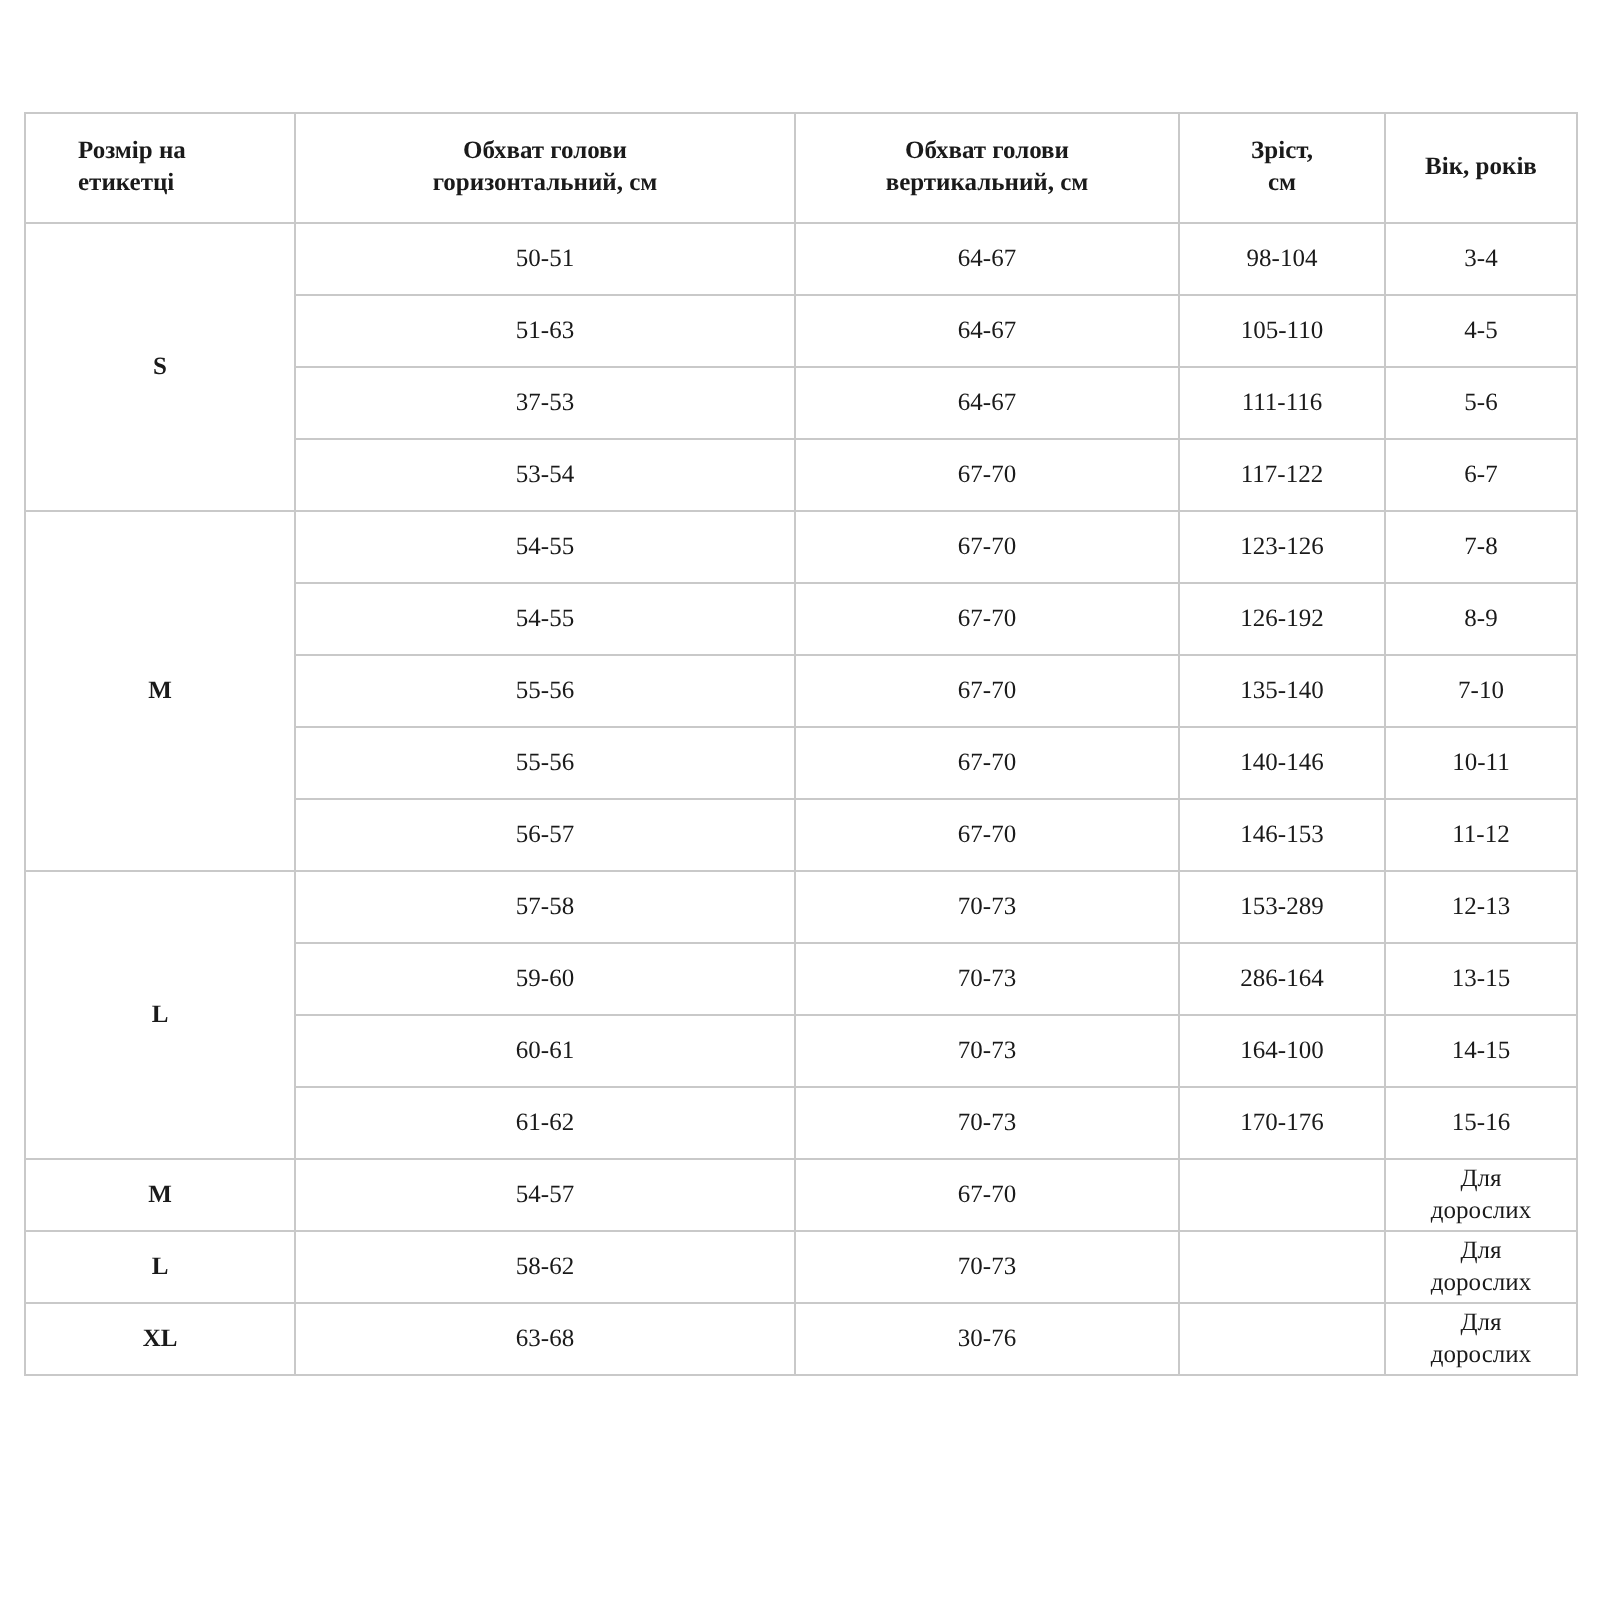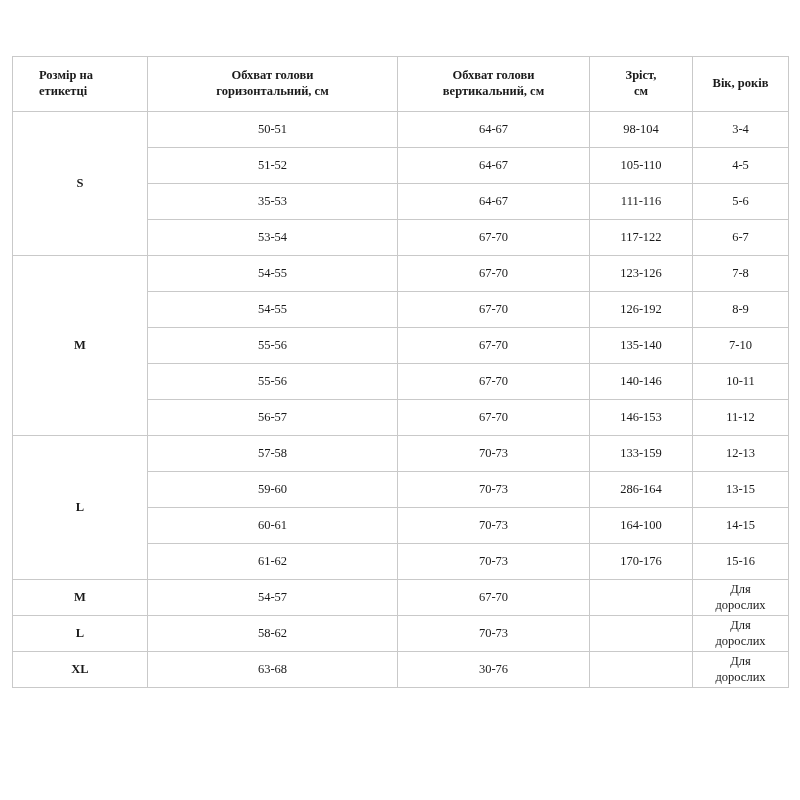--- a/index.html
+++ b/index.html
@@ -89,27 +89,27 @@
       </thead>
       <tbody>
           <tr>
             <td class="size-cell" rowspan="4">S</td>
             <td>50-51</td>
             <td>64-67</td>
             <td>98-104</td>
             <td>3-4</td>
           </tr>
           <tr>
-            <td>51-52</td>
+            <td>51-63</td>
             <td>64-67</td>
             <td>105-110</td>
             <td>4-5</td>
           </tr>
           <tr>
-            <td>35-53</td>
+            <td>37-53</td>
             <td>64-67</td>
             <td>111-116</td>
             <td>5-6</td>
           </tr>
           <tr>
             <td>53-54</td>
             <td>67-70</td>
             <td>117-122</td>
             <td>6-7</td>
           </tr>
@@ -141,21 +141,21 @@
           <tr>
             <td>56-57</td>
             <td>67-70</td>
             <td>146-153</td>
             <td>11-12</td>
           </tr>
           <tr>
             <td class="size-cell" rowspan="4">L</td>
             <td>57-58</td>
             <td>70-73</td>
-            <td>133-159</td>
+            <td>153-289</td>
             <td>12-13</td>
           </tr>
           <tr>
             <td>59-60</td>
             <td>70-73</td>
             <td>286-164</td>
             <td>13-15</td>
           </tr>
           <tr>
             <td>60-61</td>

